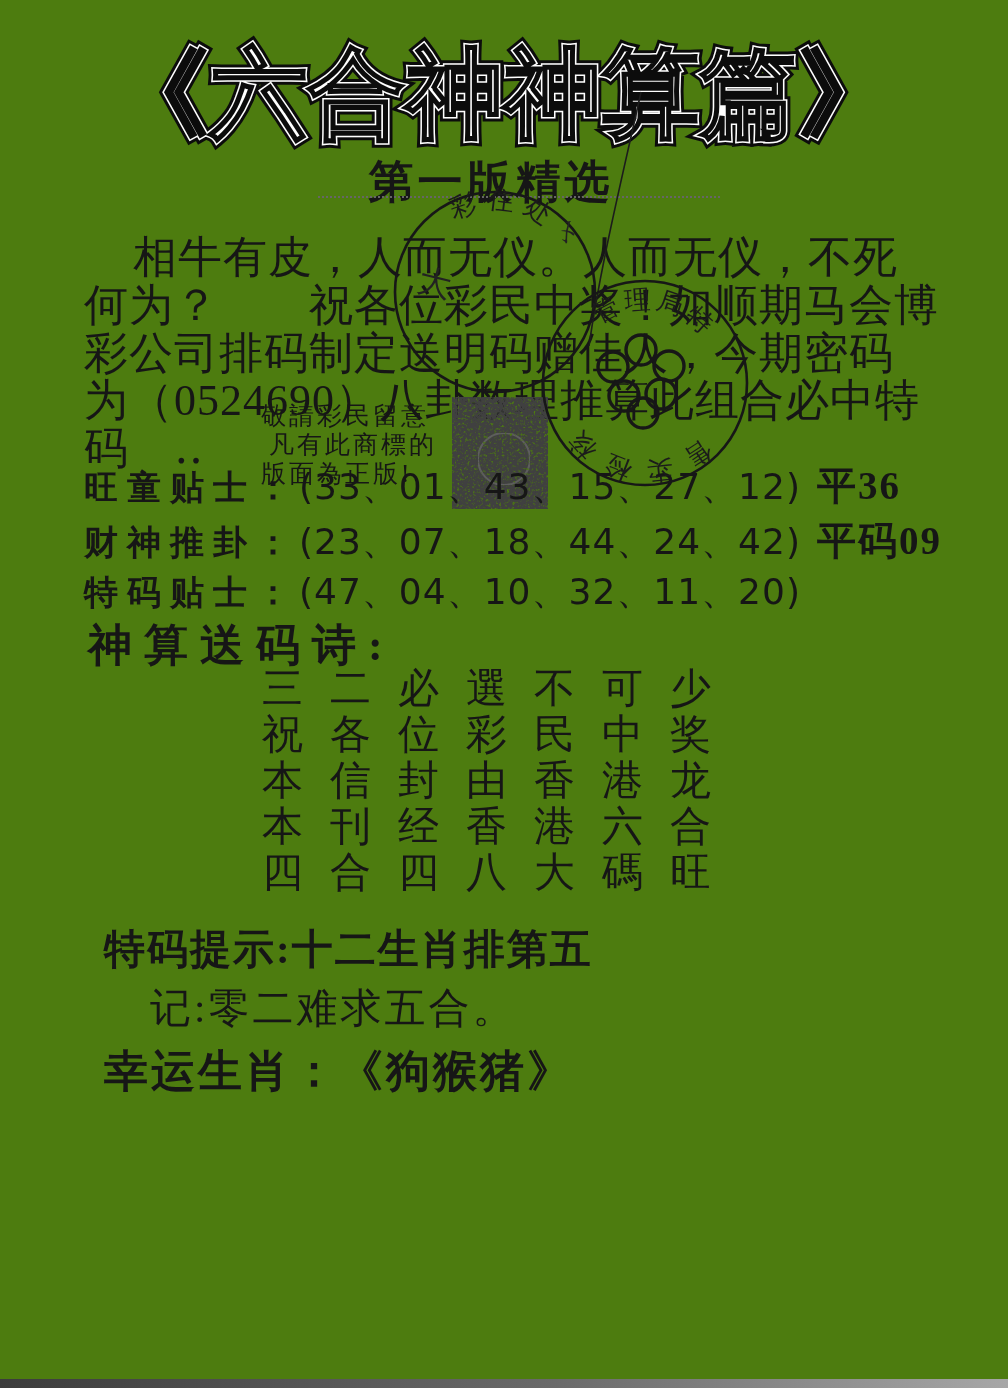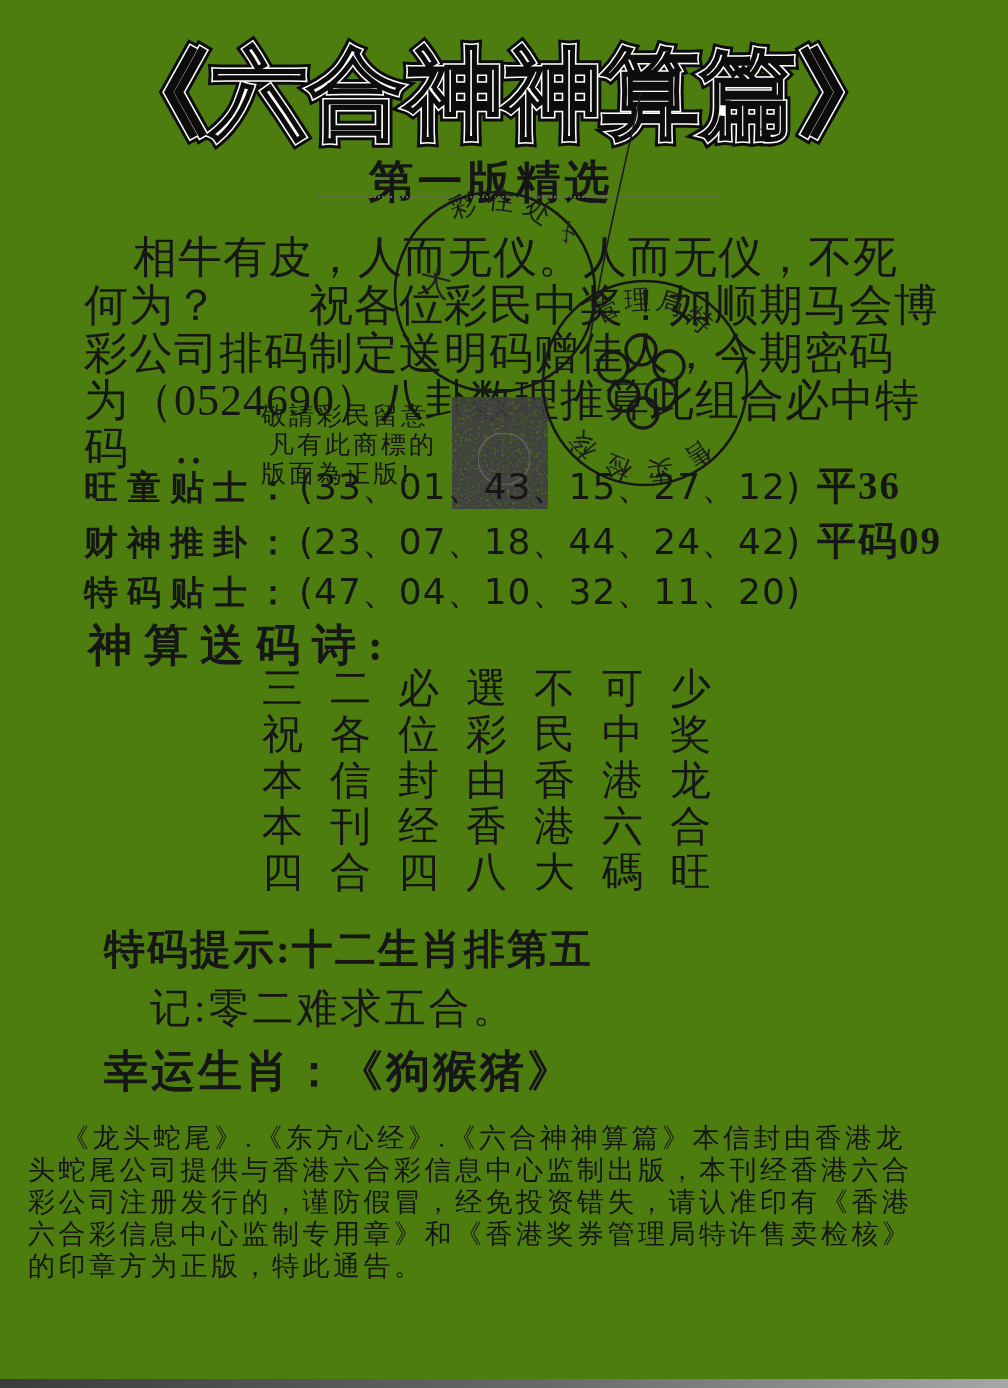--- a/index.html
+++ b/index.html
@@ -145,27 +145,20 @@
     <div>祝各位彩民中奖</div>
     <div>本信封由香港龙</div>
     <div>本刊经香港六合</div>
     <div>四合四八大碼旺</div>
   </div>
 
   <div class="hint-main">特码提示:十二生肖排第五</div>
   <div class="hint-note">记:零二难求五合。</div>
   <div class="lucky-line">幸运生肖：《狗猴猪》</div>
 
-  <div class="footer">
-    <div>《龙头蛇尾》.《东方心经》.《六合神神算篇》本信封由香港龙</div>
-    <div>头蛇尾公司提供与香港六合彩信息中心监制出版，本刊经香港六合</div>
-    <div>彩公司注册发行的，谨防假冒，经免投资错失，请认准印有《香港</div>
-    <div>六合彩信息中心监制专用章》和《香港奖券管理局特许售卖检核》</div>
-    <div>的印章方为正版，特此通告。</div>
-  </div>
 
   <svg class="stamp-overlay" width="1008" height="1388" viewBox="0 0 1008 1388" font-family="Liberation Serif, DejaVu Serif, serif">
 
     <path d="M641,92 C624,170 601,262 589,346" fill="none" stroke="#1c1c1c" stroke-width="1.6"></path>
 
     <g stroke="#171717">
       <circle cx="495" cy="292" r="100" fill="none" stroke-width="2.6"></circle>
       <path id="arcA" d="M431,242 A78,78 0 0 1 559,242" fill="none" stroke="none"></path>
       <text font-size="26" fill="#1b1b1b" stroke="none" letter-spacing="9">
         <textPath href="#arcA" startOffset="32">彩住处</textPath>

